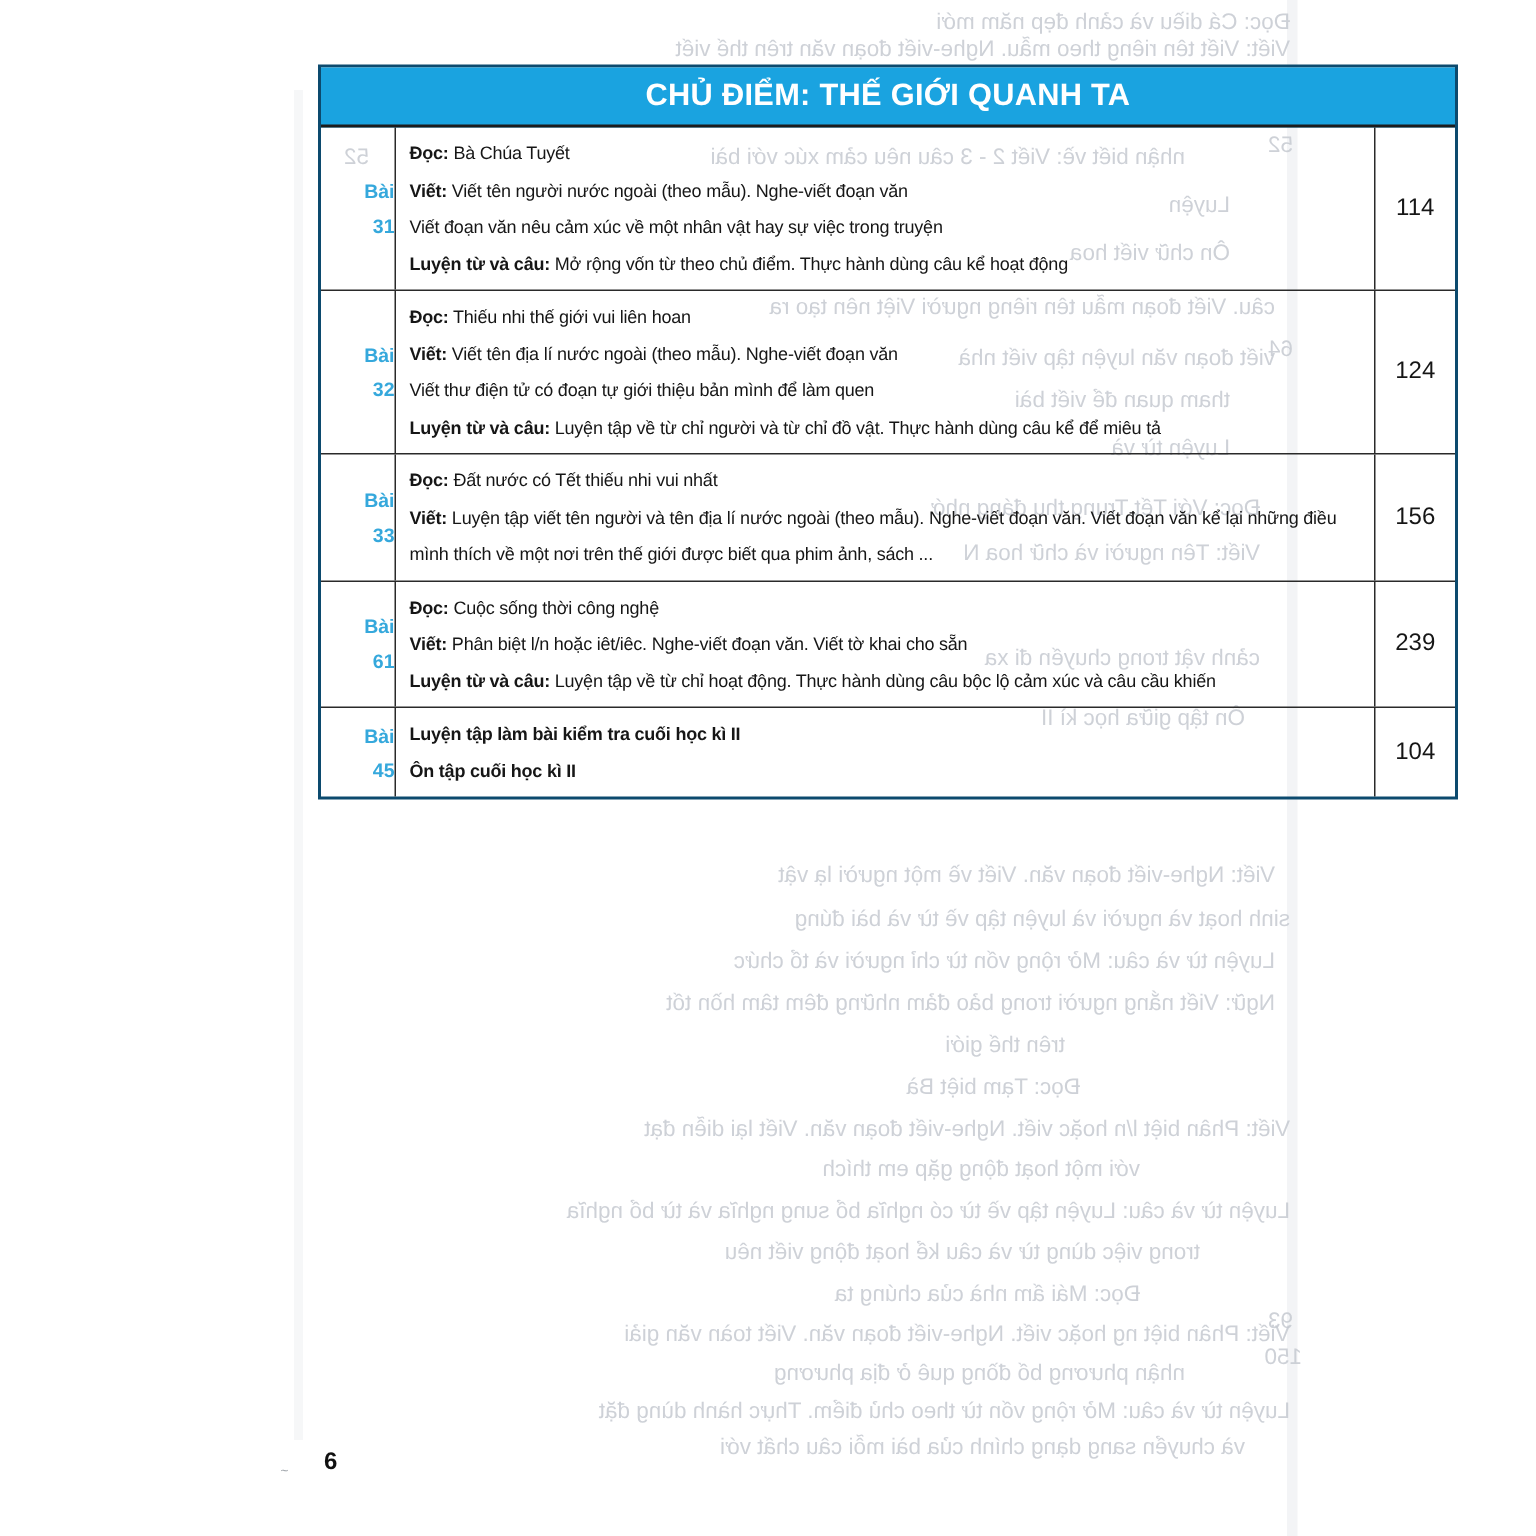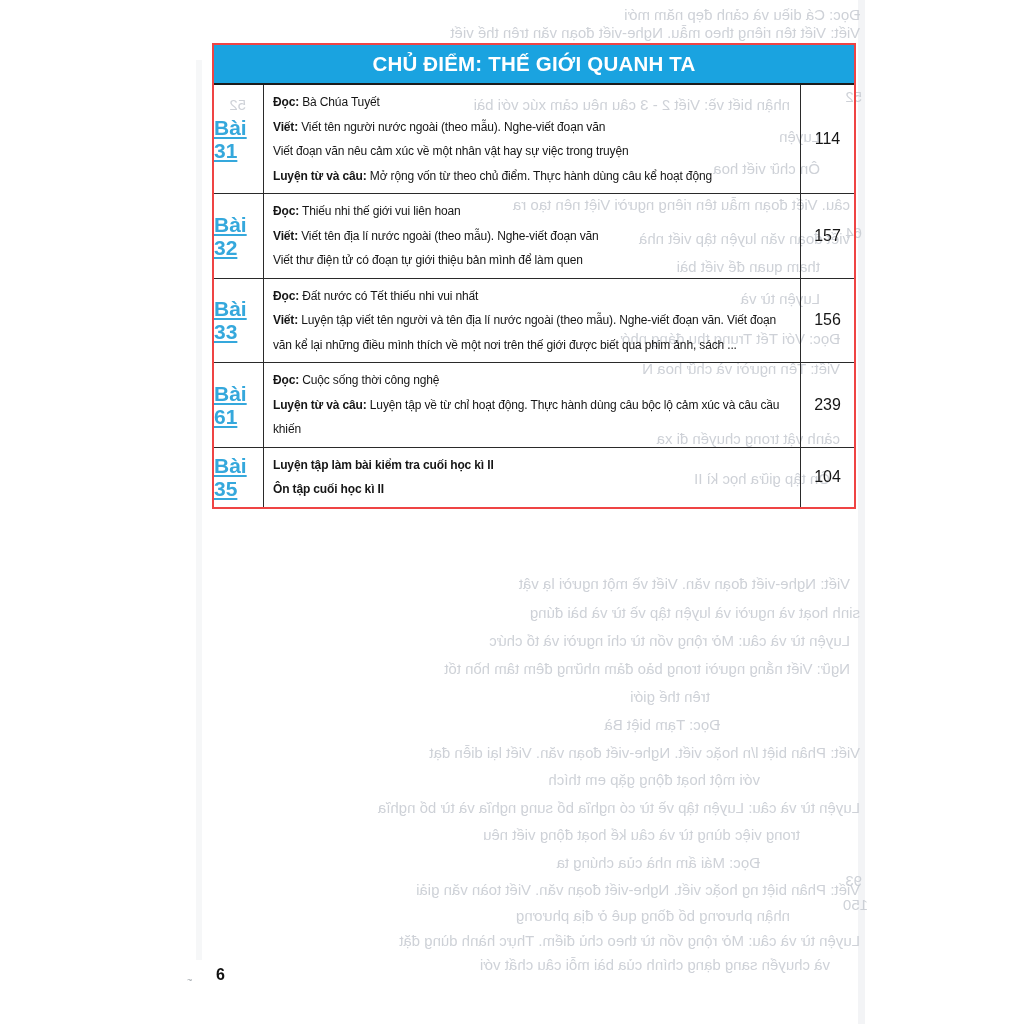--- a/index.html
+++ b/index.html
@@ -25,46 +25,45 @@
     font-size:15px;
     line-height:18px;
     filter:blur(0.5px);
     white-space:nowrap;
     overflow:hidden;
     opacity:.85;
   }
 
   
   .toc-table{
-    position:absolute;left:212px;top:43px;width:644px;
-    border:2px solid #ef4444;
+    position:absolute;left:212px;top:43px;width:760px;
+    border:2px solid #0c4a6e;
     background:transparent;
     box-sizing:border-box;
   }
   .theader{
     height:38px;
     background:var(--header-bg,#1aa3e0);
     color:var(--header-text,#ffffff);
     font-weight:bold;
     font-size:20.5px;
     letter-spacing:.2px;
     display:flex;align-items:center;justify-content:center;
     border-bottom:2px solid #1c1c1c;
   }
   .trow{display:grid;grid-template-columns:50px 1fr 54px;background:transparent;}
   .trow + .trow{border-top:1.6px solid #2a2a2a;}
   .cell{box-sizing:border-box;}
   .cell.lesson{
     border-right:1.6px solid #2a2a2a;
     color:var(--lesson-label,#35a8dc);
     font-weight:bold;
-    display:flex;flex-direction:column;align-items:flex-start;justify-content:center;
-    font-size:21px;line-height:23px;
+    display:flex;flex-direction:column;align-items:flex-end;justify-content:center;
+    font-size:13px;line-height:23px;
     padding:2px 0;
-    text-decoration:underline;
   }
   .cell.content{
     padding:5px 5px 5px 9px;
     font-size:12px;
     line-height:24.5px;
     letter-spacing:-0.15px;
   }
   .cell.content b{font-weight:bold;}
   .cell.pageno{
     border-left:1.6px solid #2a2a2a;
@@ -143,49 +142,51 @@
         </div>
         <div class="trow">
           <div class="cell lesson">
             <div>Bài</div>
             <div>32</div>
           </div>
           <div class="cell content">
             <div class="line"><b>Đọc:</b> Thiếu nhi thế giới vui liên hoan</div>
             <div class="line"><b>Viết:</b> Viết tên địa lí nước ngoài (theo mẫu). Nghe-viết đoạn văn</div>
             <div class="line">Viết thư điện tử có đoạn tự giới thiệu bản mình để làm quen</div>
+            <div class="line"><b>Luyện từ và câu:</b> Luyện tập về từ chỉ người và từ chỉ đồ vật. Thực hành dùng câu kể để miêu tả</div>
           </div>
-          <div class="cell pageno">157</div>
+          <div class="cell pageno">124</div>
         </div>
         <div class="trow">
           <div class="cell lesson">
             <div>Bài</div>
             <div>33</div>
           </div>
           <div class="cell content">
             <div class="line"><b>Đọc:</b> Đất nước có Tết thiếu nhi vui nhất</div>
             <div class="line"><b>Viết:</b> Luyện tập viết tên người và tên địa lí nước ngoài (theo mẫu). Nghe-viết đoạn văn. Viết đoạn văn kể lại những điều mình thích về một nơi trên thế giới được biết qua phim ảnh, sách ...</div>
           </div>
           <div class="cell pageno">156</div>
         </div>
         <div class="trow">
           <div class="cell lesson">
             <div>Bài</div>
             <div>61</div>
           </div>
           <div class="cell content">
             <div class="line"><b>Đọc:</b> Cuộc sống thời công nghệ</div>
+            <div class="line"><b>Viết:</b> Phân biệt l/n hoặc iêt/iêc. Nghe-viết đoạn văn. Viết tờ khai cho sẵn</div>
             <div class="line"><b>Luyện từ và câu:</b> Luyện tập về từ chỉ hoạt động. Thực hành dùng câu bộc lộ cảm xúc và câu cầu khiến</div>
           </div>
           <div class="cell pageno">239</div>
         </div>
         <div class="trow">
           <div class="cell lesson">
             <div>Bài</div>
-            <div>35</div>
+            <div>45</div>
           </div>
           <div class="cell content">
             <div class="line"><b>Luyện tập làm bài kiểm tra cuối học kì II</b></div>
             <div class="line"><b>Ôn tập cuối học kì II</b></div>
           </div>
           <div class="cell pageno">104</div>
         </div>
       </div>
   </div>
 

